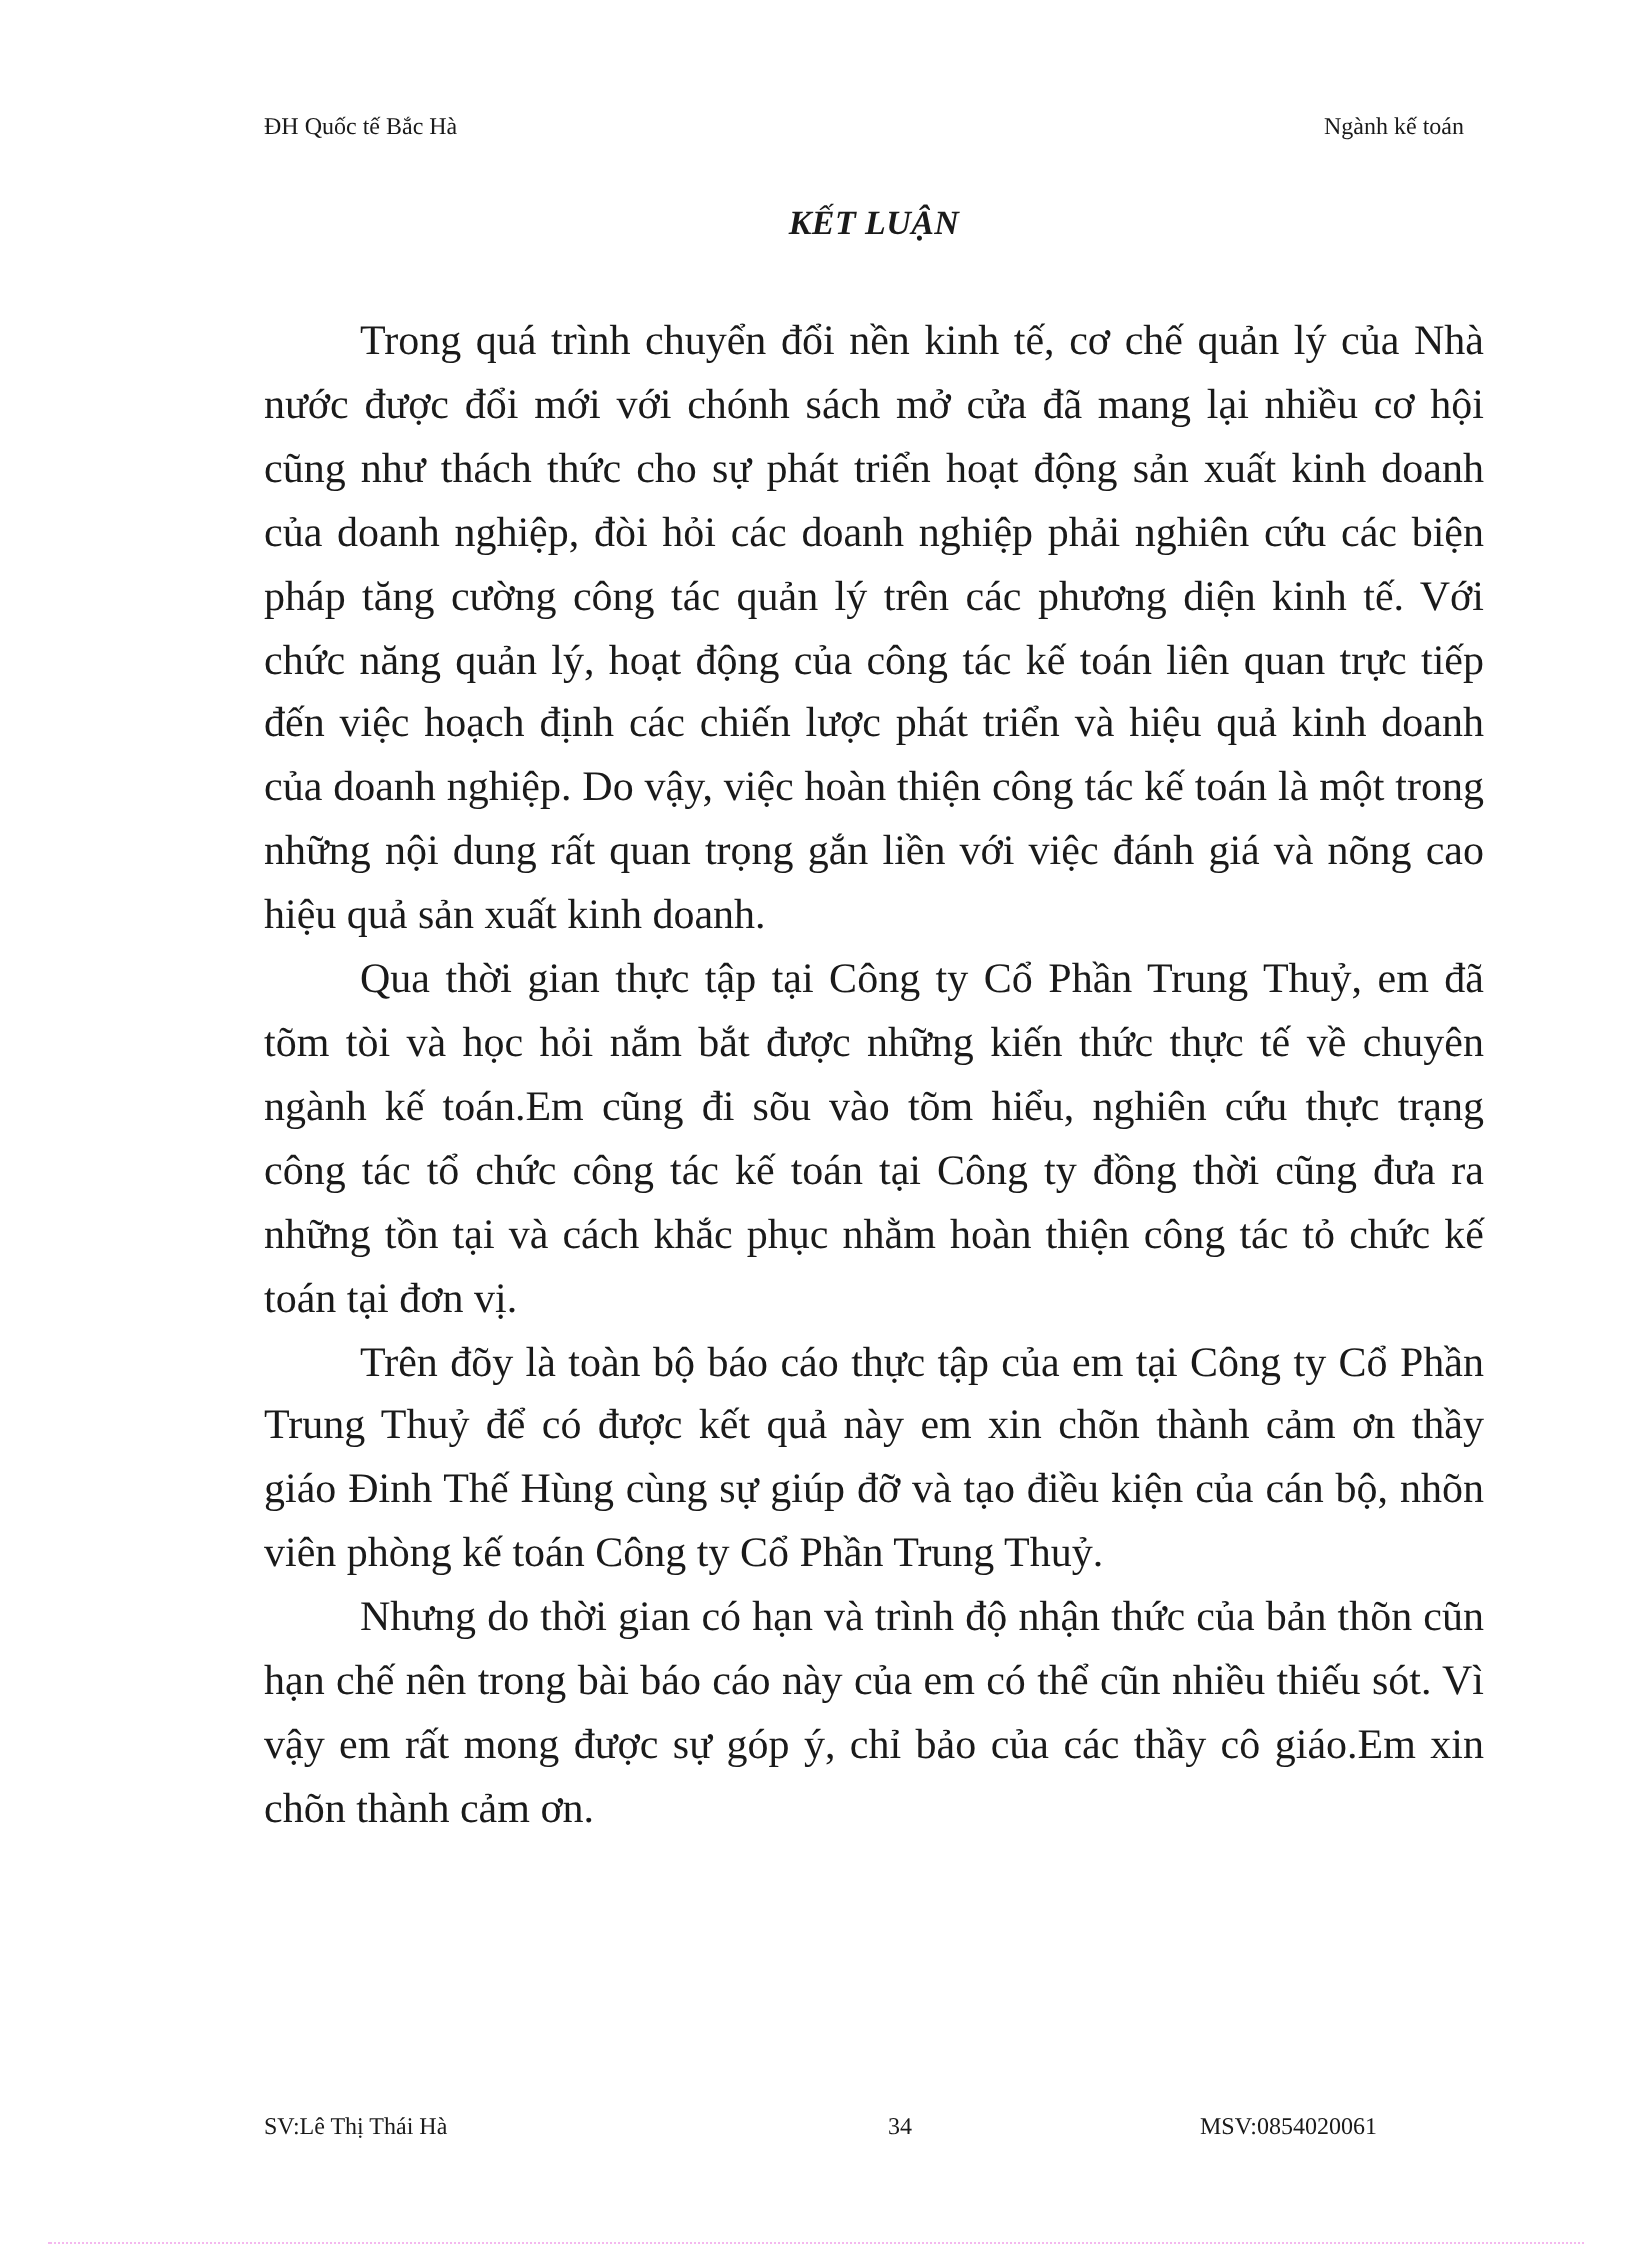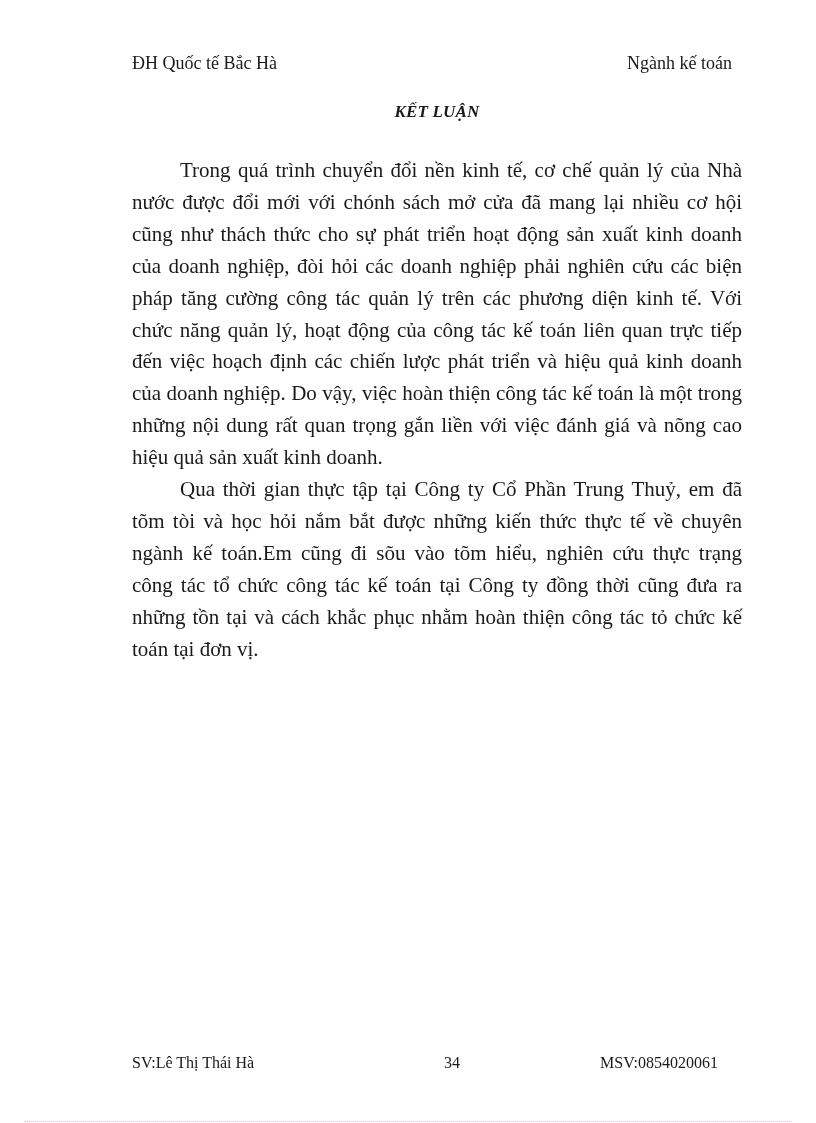--- a/index.html
+++ b/index.html
@@ -21,21 +21,21 @@
     width: 816px;
     height: 1123px;
     background: #ffffff;
   }
   .header {
     position: absolute;
     top: 52px;
     left: 132px;
     width: 600px;
     height: 22px;
-    font-size: 18px;
+    font-size: 12px;
     line-height: 22px;
   }
   .header-left {
     position: absolute;
     left: 0;
     top: 0;
     white-space: nowrap;
   }
   .header-right {
     position: absolute;
@@ -67,21 +67,21 @@
     margin: 0;
     text-align: justify;
     text-indent: 48px;
   }
   .footer {
     position: absolute;
     top: 1052px;
     left: 132px;
     width: 600px;
     height: 22px;
-    font-size: 16px;
+    font-size: 12px;
     line-height: 22px;
   }
   .footer-left {
     position: absolute;
     left: 0;
     top: 0;
     white-space: nowrap;
   }
   .footer-center {
     position: absolute;
@@ -113,20 +113,22 @@
   <div class="header">
     <span class="header-left">ĐH Quốc tế Bắc Hà</span>
     <span class="header-right">Ngành kế toán</span>
   </div>
 
   <div class="title">KẾT LUẬN</div>
 
   <div class="body">
     <p>Trong quá trình chuyển đổi nền kinh tế, cơ chế quản lý của Nhà nước được đổi mới với chónh sách mở cửa đã mang lại nhiều cơ hội cũng như thách thức cho sự phát triển hoạt động sản xuất kinh doanh của doanh nghiệp, đòi hỏi các doanh nghiệp phải nghiên cứu các biện pháp tăng cường công tác quản lý trên các phương diện kinh tế. Với chức năng quản lý, hoạt động của công tác kế toán liên quan trực tiếp đến việc hoạch định các chiến lược phát triển và hiệu quả kinh doanh của doanh nghiệp. Do vậy, việc hoàn thiện công tác kế toán là một trong những nội dung rất quan trọng gắn liền với việc đánh giá và nõng cao hiệu quả sản xuất kinh doanh.</p>
     <p>Qua thời gian thực tập tại Công ty Cổ Phần Trung Thuỷ, em đã tõm tòi và học hỏi nắm bắt được những kiến thức thực tế về chuyên ngành kế toán.Em cũng đi sõu vào tõm hiểu, nghiên cứu thực trạng công tác tổ chức công tác kế toán tại Công ty đồng thời cũng đưa ra những tồn tại và cách khắc phục nhằm hoàn thiện công tác tỏ chức kế toán tại đơn vị.</p>
+    <p>Trên đõy là toàn bộ báo cáo thực tập của em tại Công ty Cổ Phần Trung Thuỷ để có được kết quả này em xin chõn thành cảm ơn thầy giáo Đinh Thế Hùng cùng sự giúp đỡ và tạo điều kiện của cán bộ, nhõn viên phòng kế toán Công ty Cổ Phần Trung Thuỷ.</p>
+    <p>Nhưng do thời gian có hạn và trình độ nhận thức của bản thõn cũn hạn chế nên trong bài báo cáo này của em có thể cũn nhiều thiếu sót. Vì vậy em rất mong được sự góp ý, chỉ bảo của các thầy cô giáo.Em xin chõn thành cảm ơn.</p>
   </div>
 
   <div class="footer">
     <span class="footer-left">SV:Lê Thị Thái Hà</span>
     <span class="footer-center">34</span>
     <span class="footer-right">MSV:0854020061</span>
   </div>
 
   <div class="page-edge"></div>
 </div>

